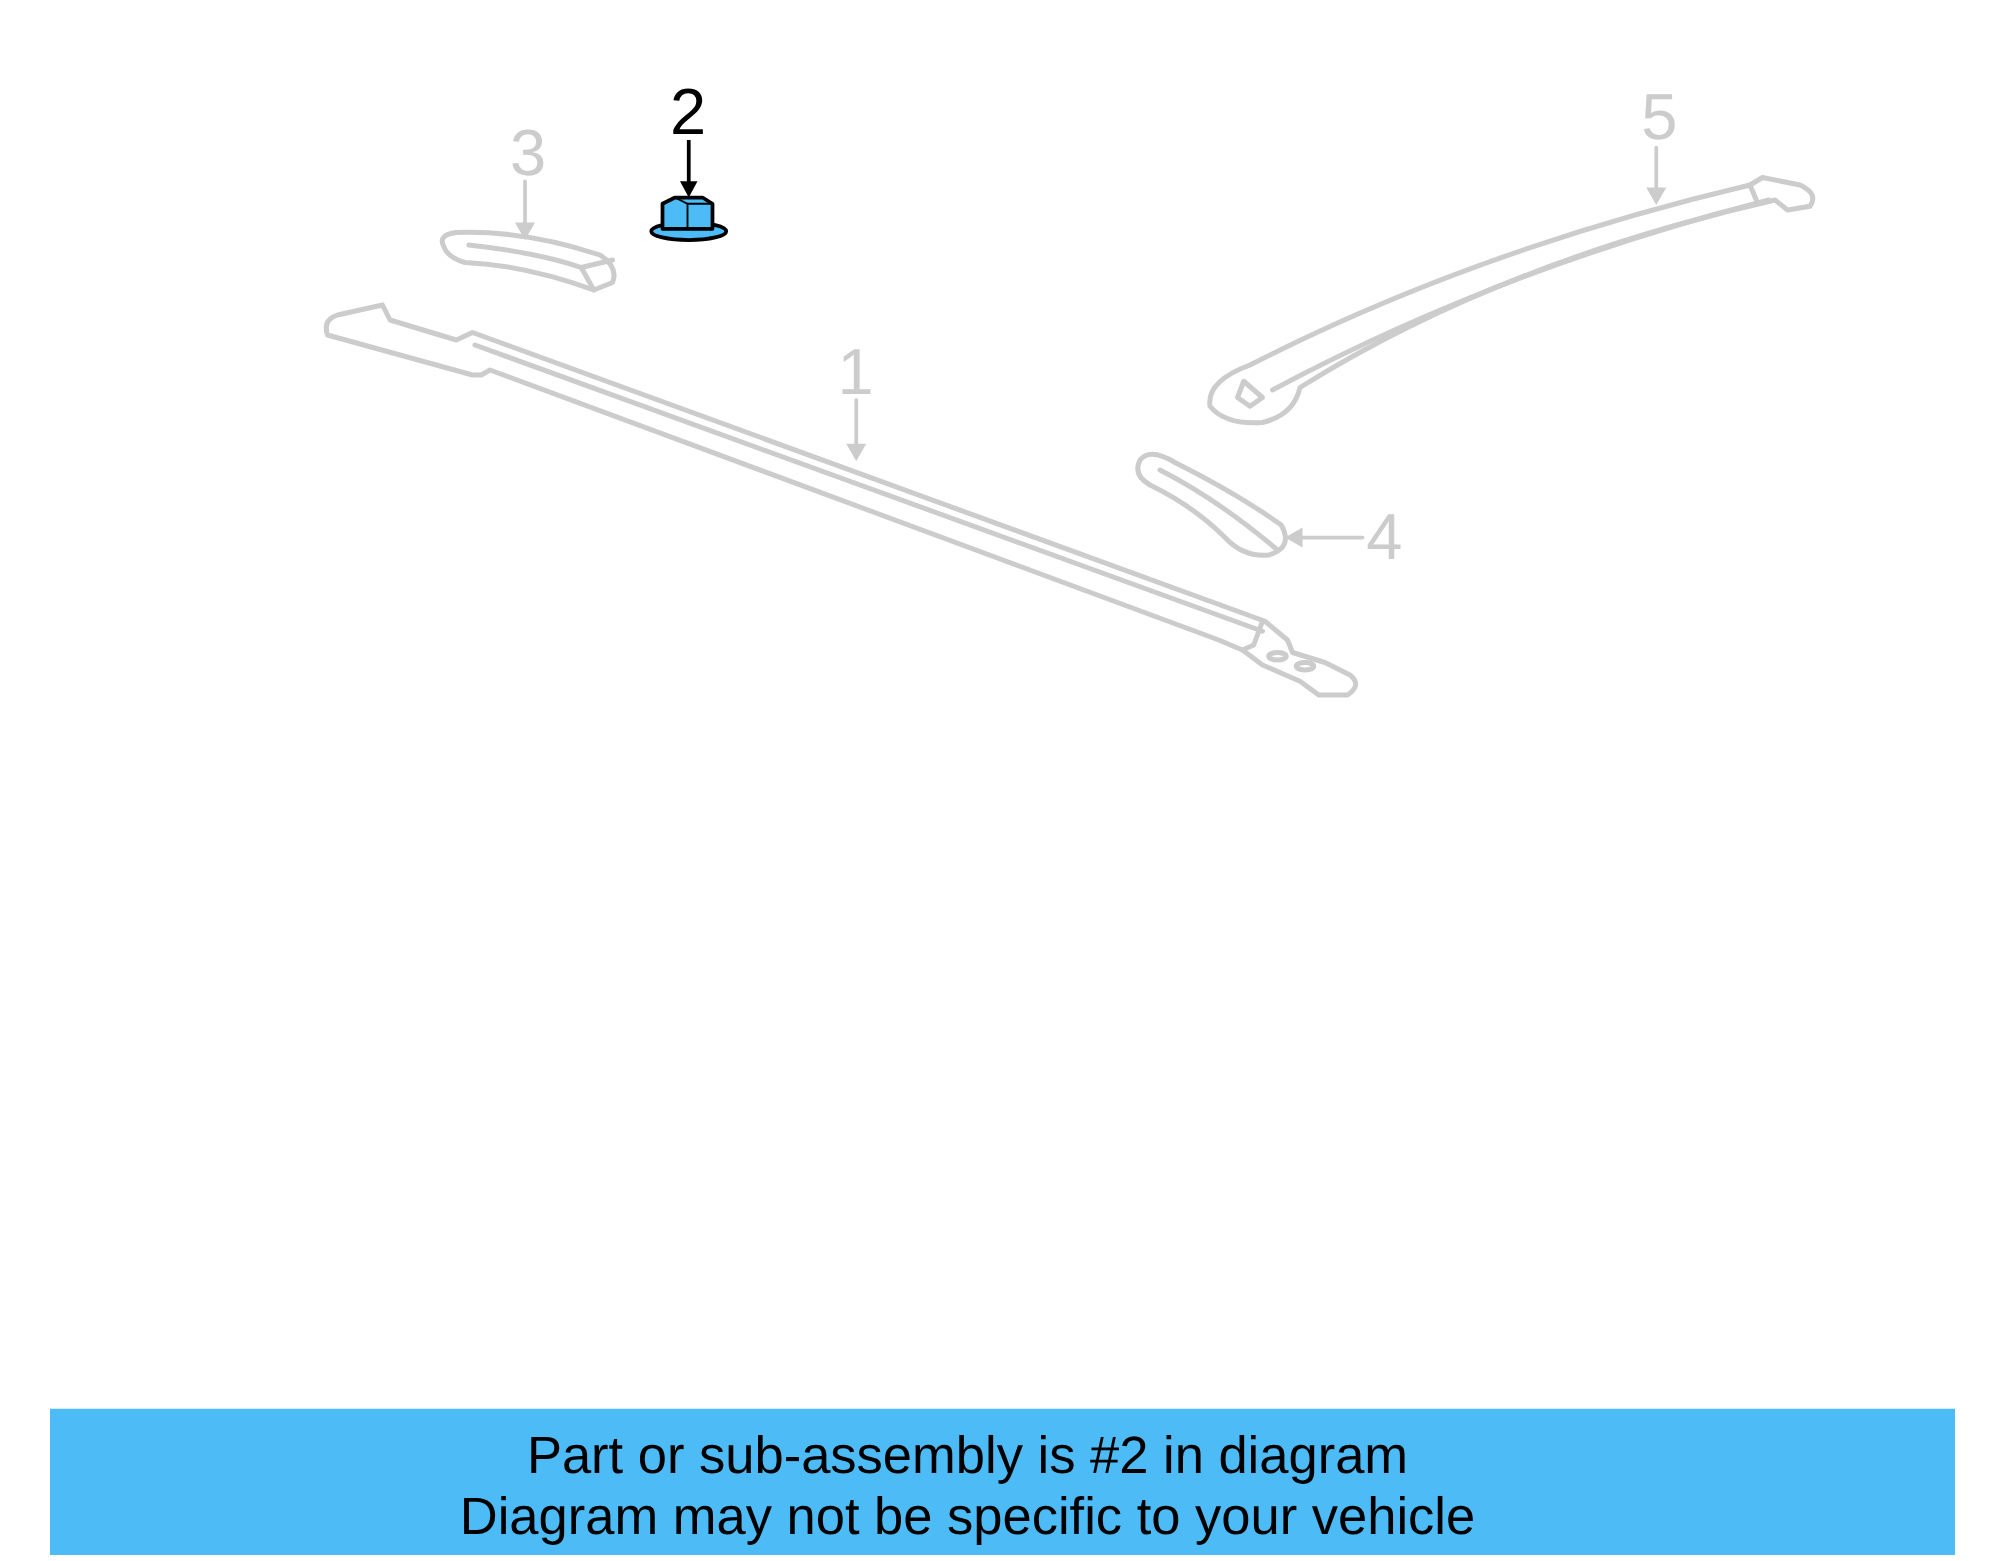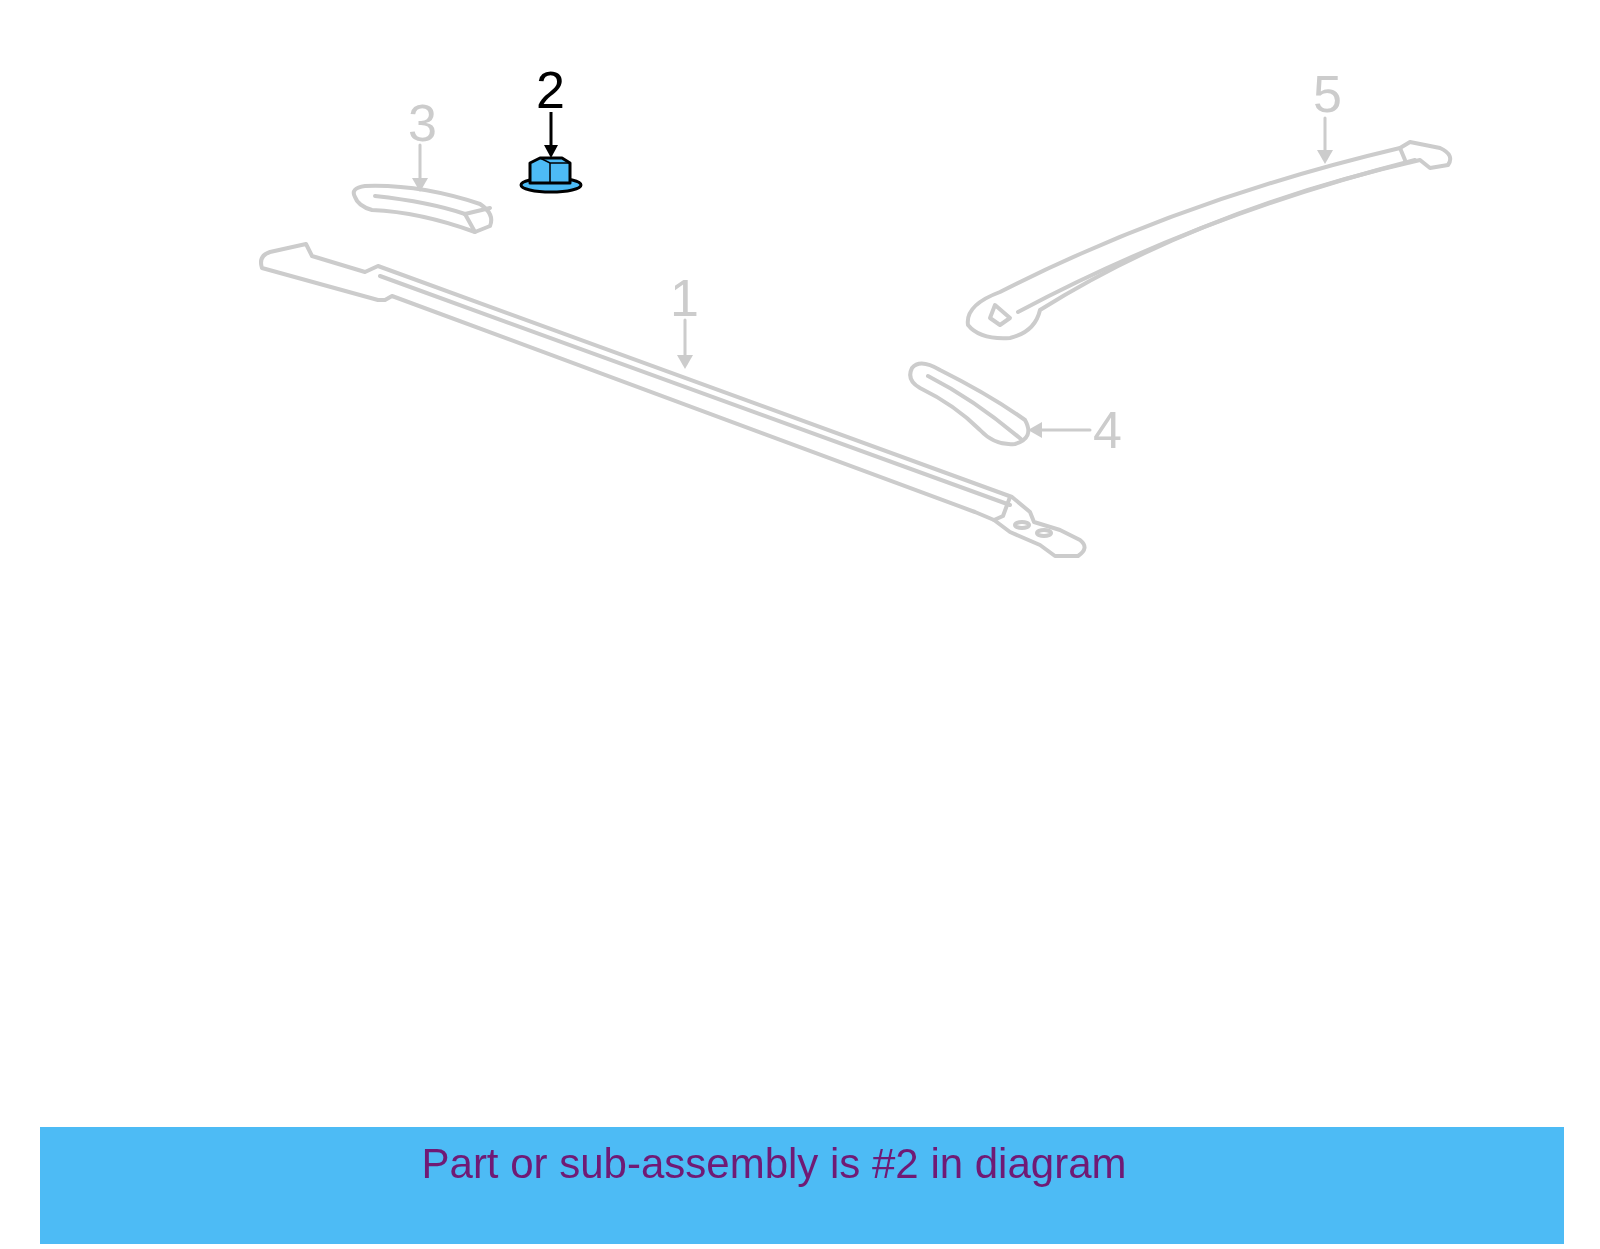--- a/index.html
+++ b/index.html
@@ -2,21 +2,21 @@
 <html><head>
   <meta charset="utf-8">
   <style>
     html, body { margin: 0; padding: 0; background: #ffffff; }
     body { width: 1600px; height: 1249px; position: relative; overflow: hidden; font-family: "Liberation Sans", sans-serif; }
     #diagram { position: absolute; left: 0; top: 0; width: 1600px; height: 1100px; }
     .callout { position: absolute; font-family: "Liberation Sans", sans-serif; font-size: 52px; line-height: 1; }
     .callout.dim { color: #cccccc; }
     .callout.active { color: #000000; }
     #banner { position: absolute; left: 40px; top: 1127px; width: 1524px; height: 117px; background: #4dbbf5; }
-    #banner .line { position: absolute; left: 0; width: 1468px; text-align: center; color: #701a75; font-size: 42px; line-height: 1; font-family: "Liberation Sans", sans-serif; }
+    #banner .line { position: absolute; left: 0; width: 1468px; text-align: center; color: #000000; font-size: 42px; line-height: 1; font-family: "Liberation Sans", sans-serif; }
     #banner .l1 { top: 16px; }
     #banner .l2 { top: 65px; }
   </style>
 </head>
 <body>
 
 <svg id="diagram" viewBox="0 0 1600 1100" xmlns="http://www.w3.org/2000/svg">
   <g fill="none" stroke="#cccccc" stroke-width="4" stroke-linejoin="round" stroke-linecap="round">
 
     <g>
@@ -70,13 +70,14 @@
 </svg>
 
 <div class="callout dim" style="left:670px; top:272px;">1</div>
 <div class="callout active" style="left:536px; top:64px;">2</div>
 <div class="callout dim" style="left:408px; top:97px;">3</div>
 <div class="callout dim" style="left:1093px; top:404px;">4</div>
 <div class="callout dim" style="left:1313px; top:68px;">5</div>
 
 <div id="banner">
   <div class="line l1">Part or sub-assembly is #2 in diagram</div>
+  <div class="line l2">Diagram may not be specific to your vehicle</div>
 </div>
 
 </body></html>

